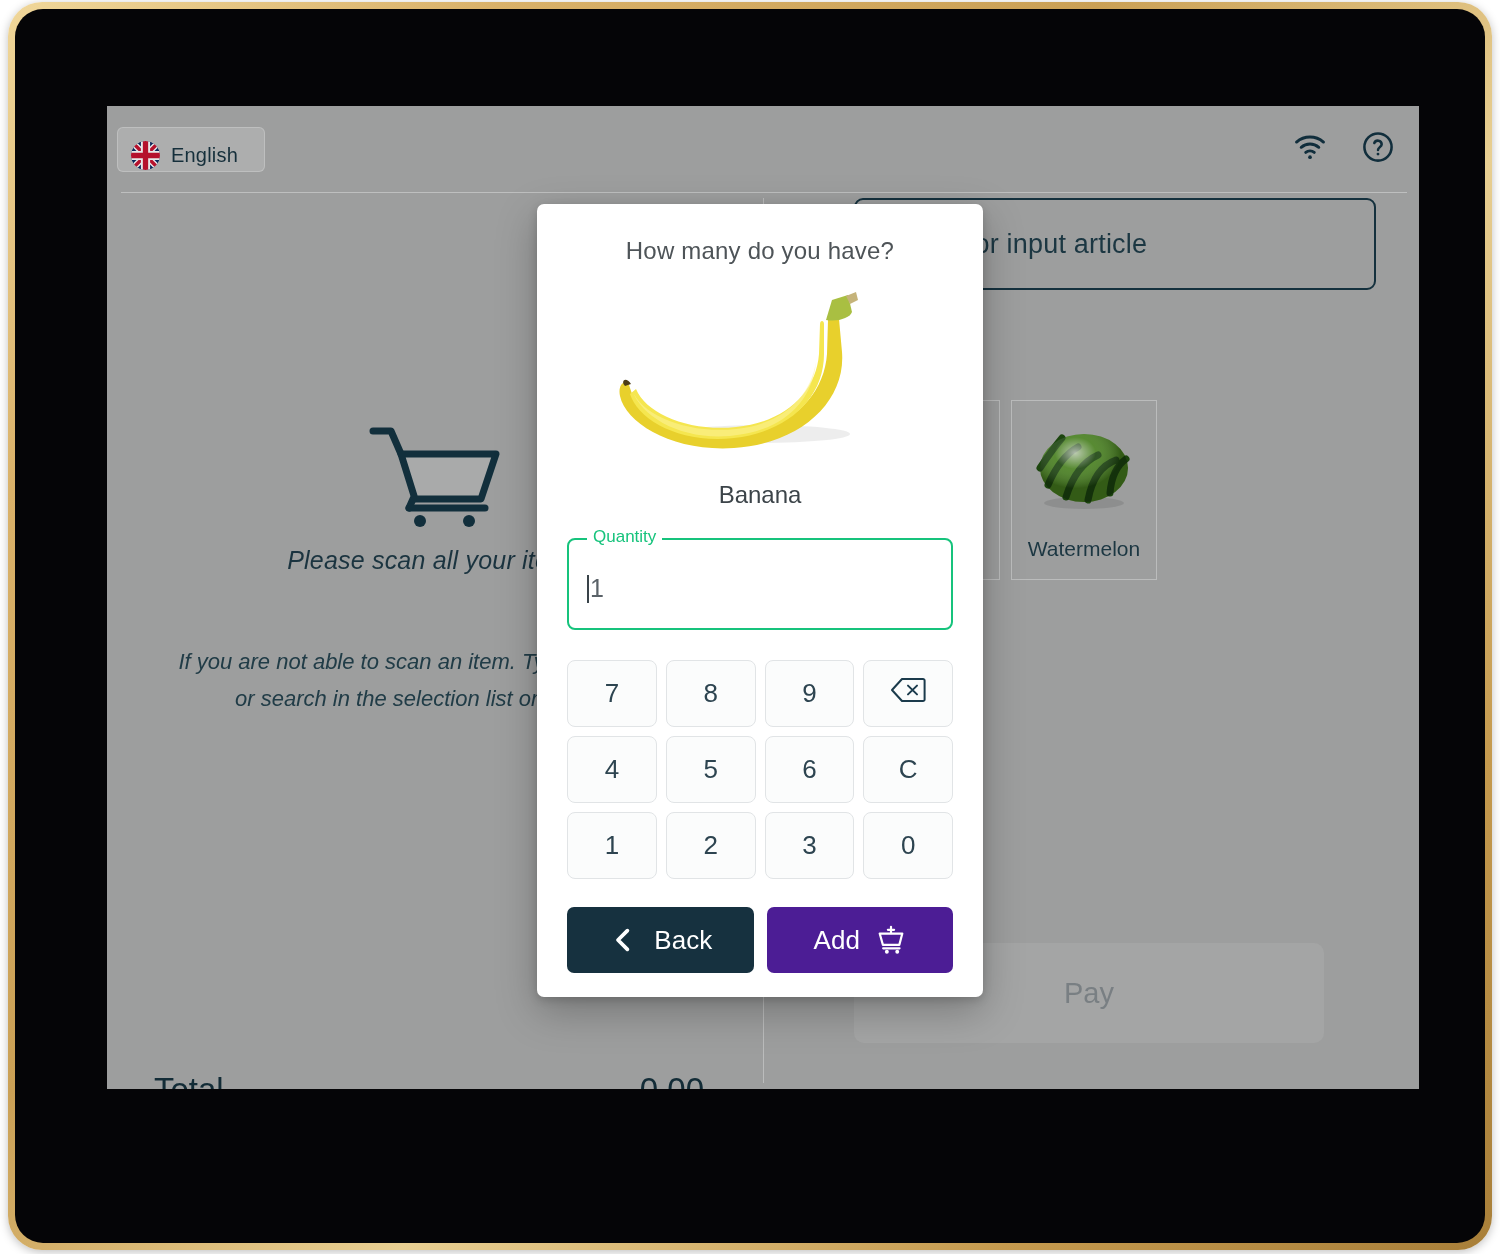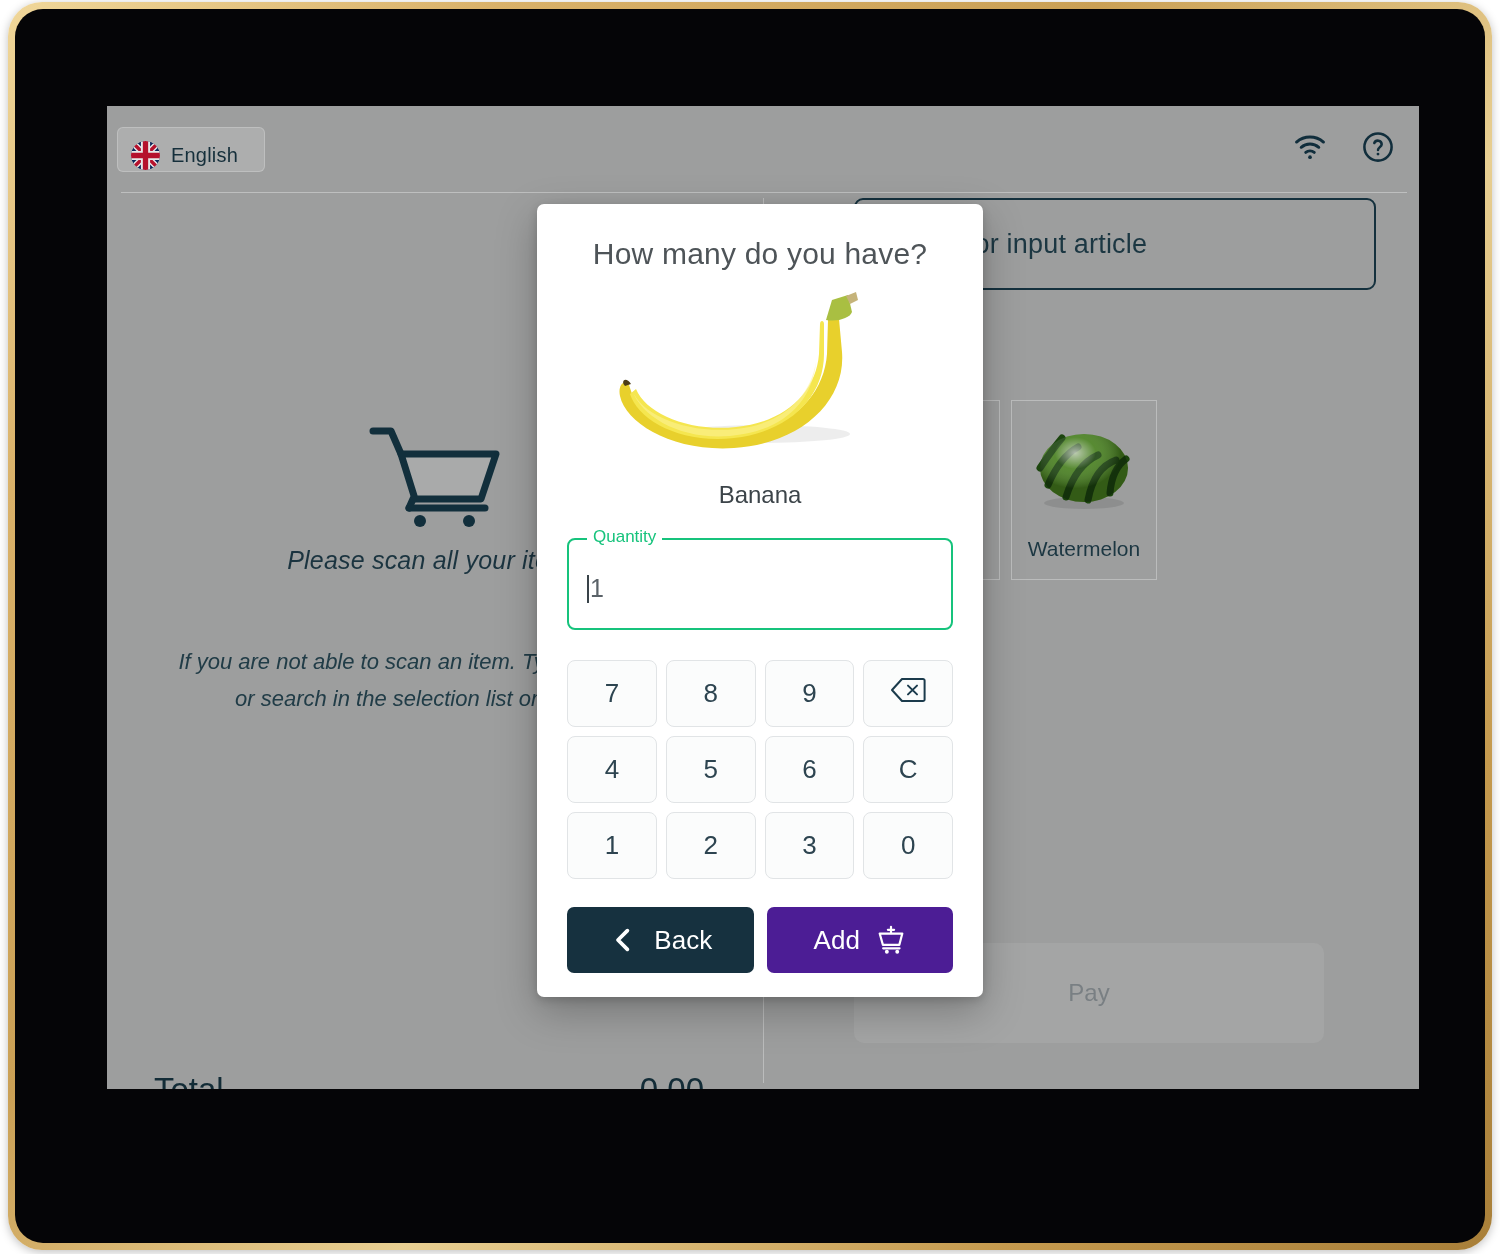--- a/index.html
+++ b/index.html
@@ -115,37 +115,37 @@
   }
   .product-thumb { width: 116px; height: 108px; display: flex; align-items: center; justify-content: center; }
   .product-label { margin-top: 14px; font-size: 21px; color: #1d3a47; }
 
   #pay-button {
     position: absolute; left: 90px; bottom: 46px;
     width: 470px; height: 100px;
     border-radius: 10px;
     background: rgba(255,255,255,.10);
     display: flex; align-items: center; justify-content: center;
-    font-size: 24px; color: rgba(40,60,70,.34);
+    font-size: 29px; color: rgba(40,60,70,.34);
   }
 
   
   #modal-overlay { position: absolute; inset: 0; background: rgba(20,25,30,.10); }
   #quantity-modal {
     position: absolute;
     left: 530px; top: 195px;
     width: 446px; height: 793px;
     background: #ffffff;
     border-radius: 7px;
     box-shadow: 0 14px 40px rgba(0,0,0,.26), 0 3px 10px rgba(0,0,0,.16);
     overflow: hidden;
   }
   #modal-title {
     position: absolute; left: 0; top: 33px; width: 100%;
-    text-align: center; font-size: 30px; color: #4e5458; letter-spacing: .2px;
+    text-align: center; font-size: 24px; color: #4e5458; letter-spacing: .2px;
   }
   #modal-product-image {
     position: absolute; left: 50%; top: 88px; transform: translateX(-50%);
     width: 296px; height: 166px;
   }
   #modal-product-name {
     position: absolute; left: 0; top: 277px; width: 100%;
     text-align: center; font-size: 24px; color: #3c4449;
   }
 

